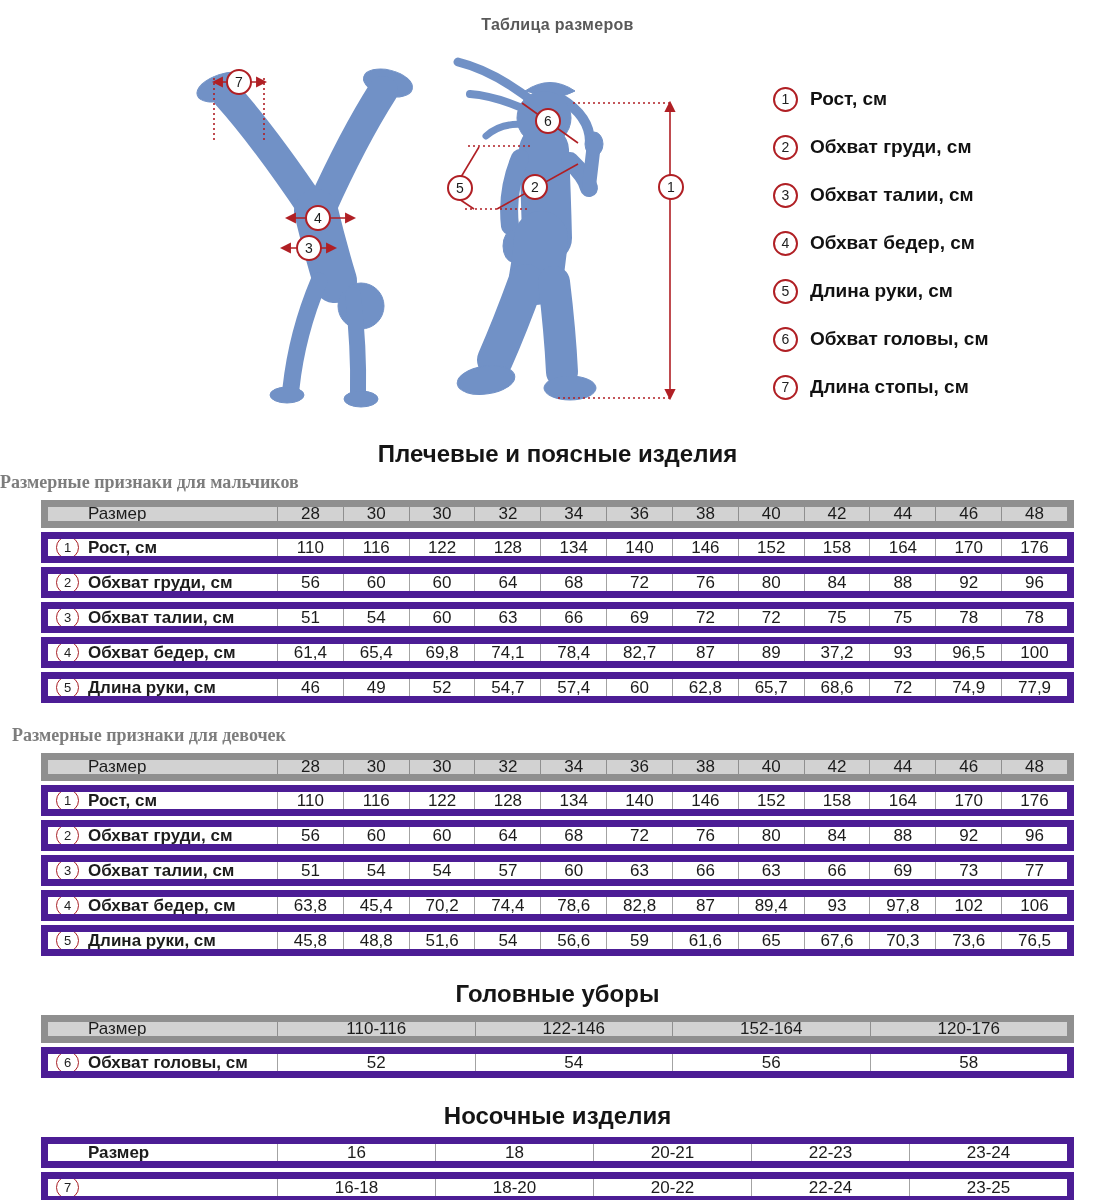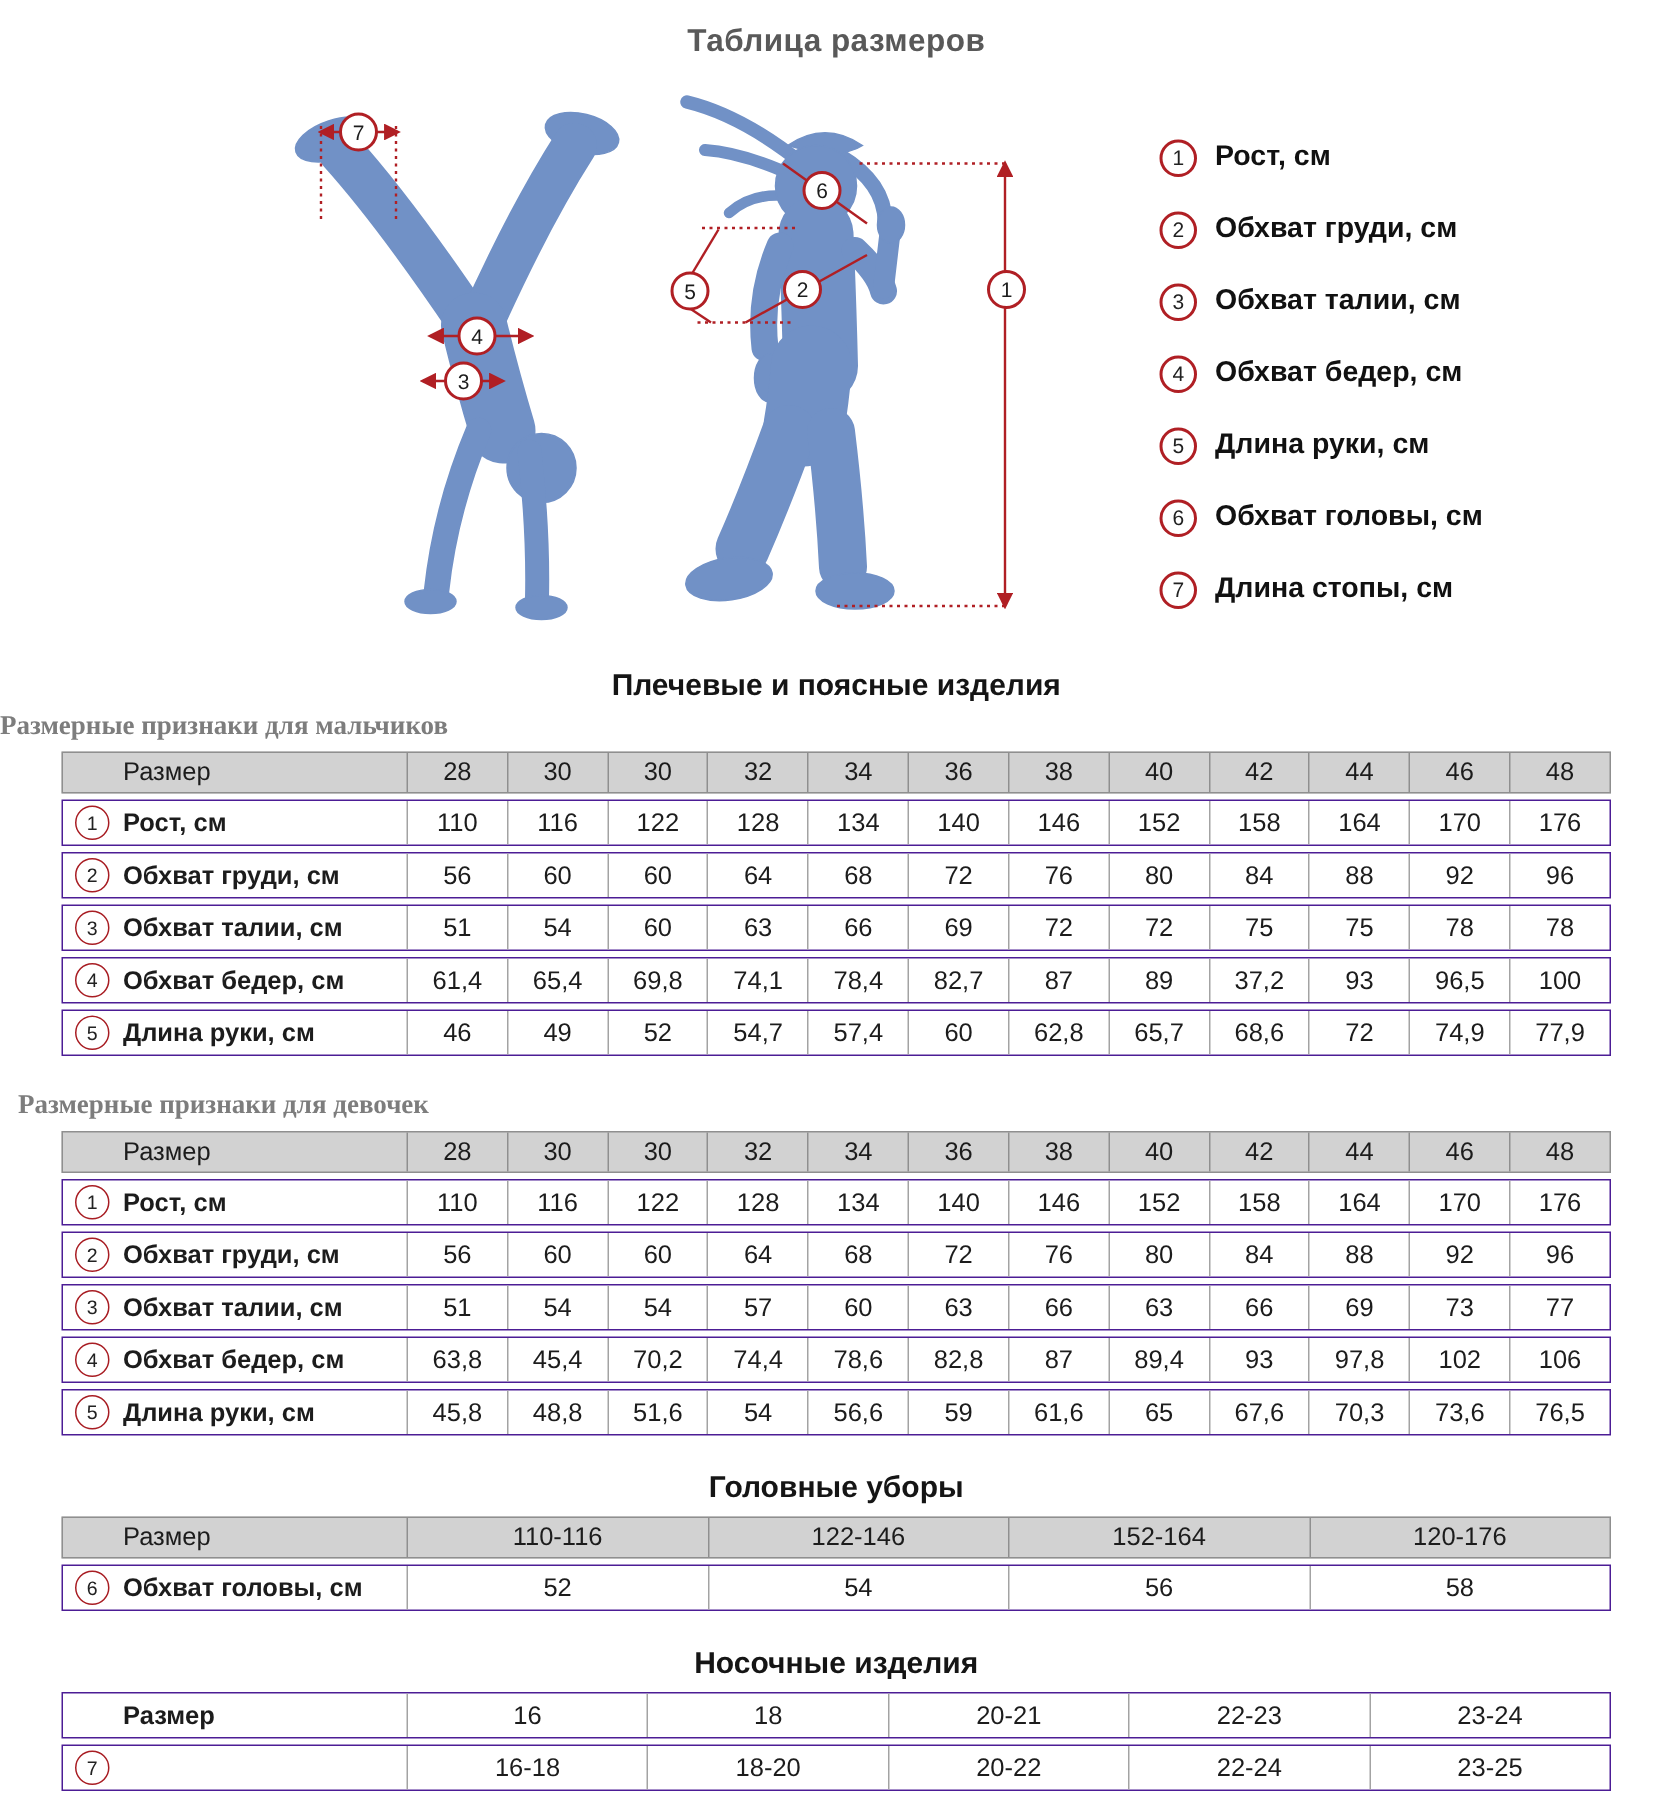--- a/index.html
+++ b/index.html
@@ -4,49 +4,49 @@
 <style>
   * { margin:0; padding:0; box-sizing:border-box; }
   html,body { background:#fff; }
   body {
     width:1115px; height:1200px; overflow:hidden;
     font-family:"Liberation Sans","DejaVu Sans",sans-serif;
     color:#1c1c1c;
   }
   .page-title {
     margin-top:16px; text-align:center;
-    font-size:21px; font-weight:bold; color:#595959; letter-spacing:.3px;
+    font-size:16px; font-weight:bold; color:#595959; letter-spacing:.3px;
   }
   
   .figure-area { position:relative; height:378px; margin-top:12px; }
   .fig-svg { position:absolute; }
   .marker {
     position:absolute; width:26px; height:26px; border-radius:50%;
     background:#fff; border:2px solid #b01f24;
     display:flex; align-items:center; justify-content:center;
     font-size:14px; color:#1c1c1c; z-index:3;
   }
   
   .legend { position:absolute; left:773px; top:40px; }
   .legend-item { display:flex; align-items:center; height:26px; margin-bottom:22px; }
   .legend-circ {
     flex:0 0 25px; width:25px; height:25px; border-radius:50%;
     border:2px solid #b01f24; display:flex; align-items:center; justify-content:center;
     font-size:14px; color:#222; background:#fff;
   }
   .legend-label { margin-left:12px; font-size:19px; font-weight:bold; color:#111; white-space:nowrap; }
   
-  .section-title { text-align:center; font-size:20px; font-weight:bold; color:#151515; }
+  .section-title { text-align:center; font-size:24px; font-weight:bold; color:#151515; }
   .section-sub   { font-size:18px; font-weight:bold; color:#7d7d7d;font-family:Liberation Serif, serif; }
   .mt22{margin-top:22px;padding-left:12px;} .mt16{margin-top:16px;} .mt4{margin-top:4px;} .mt24{margin-top:24px;}
   
   .table { margin:7px 41px 0 41px; }
   .t-row {
     display:flex; align-items:stretch; background:#fff;
-    border:1px solid #4c1d95; margin-top:4px; height:31px;justify-content:space-between;
+    border:7px solid #4c1d95; margin-top:4px; height:31px;justify-content:space-between;
   }
   .t-row.t-header { background:#d2d2d2; border-color:#8f8f8f; margin-top:0; height:28px; }
   .t-cell {
     flex:1 1 0; border-left:1px solid #a3a3a3;
     display:flex; align-items:center; justify-content:center;
     font-size:17px; color:#1c1c1c; overflow:hidden; white-space:nowrap;
   }
   .t-header .t-cell { border-left:1px solid #8f8f8f; }
   .t-cell.t-label {
     flex:0 0 229px; border-left:none; justify-content:flex-start; padding-left:8px;

